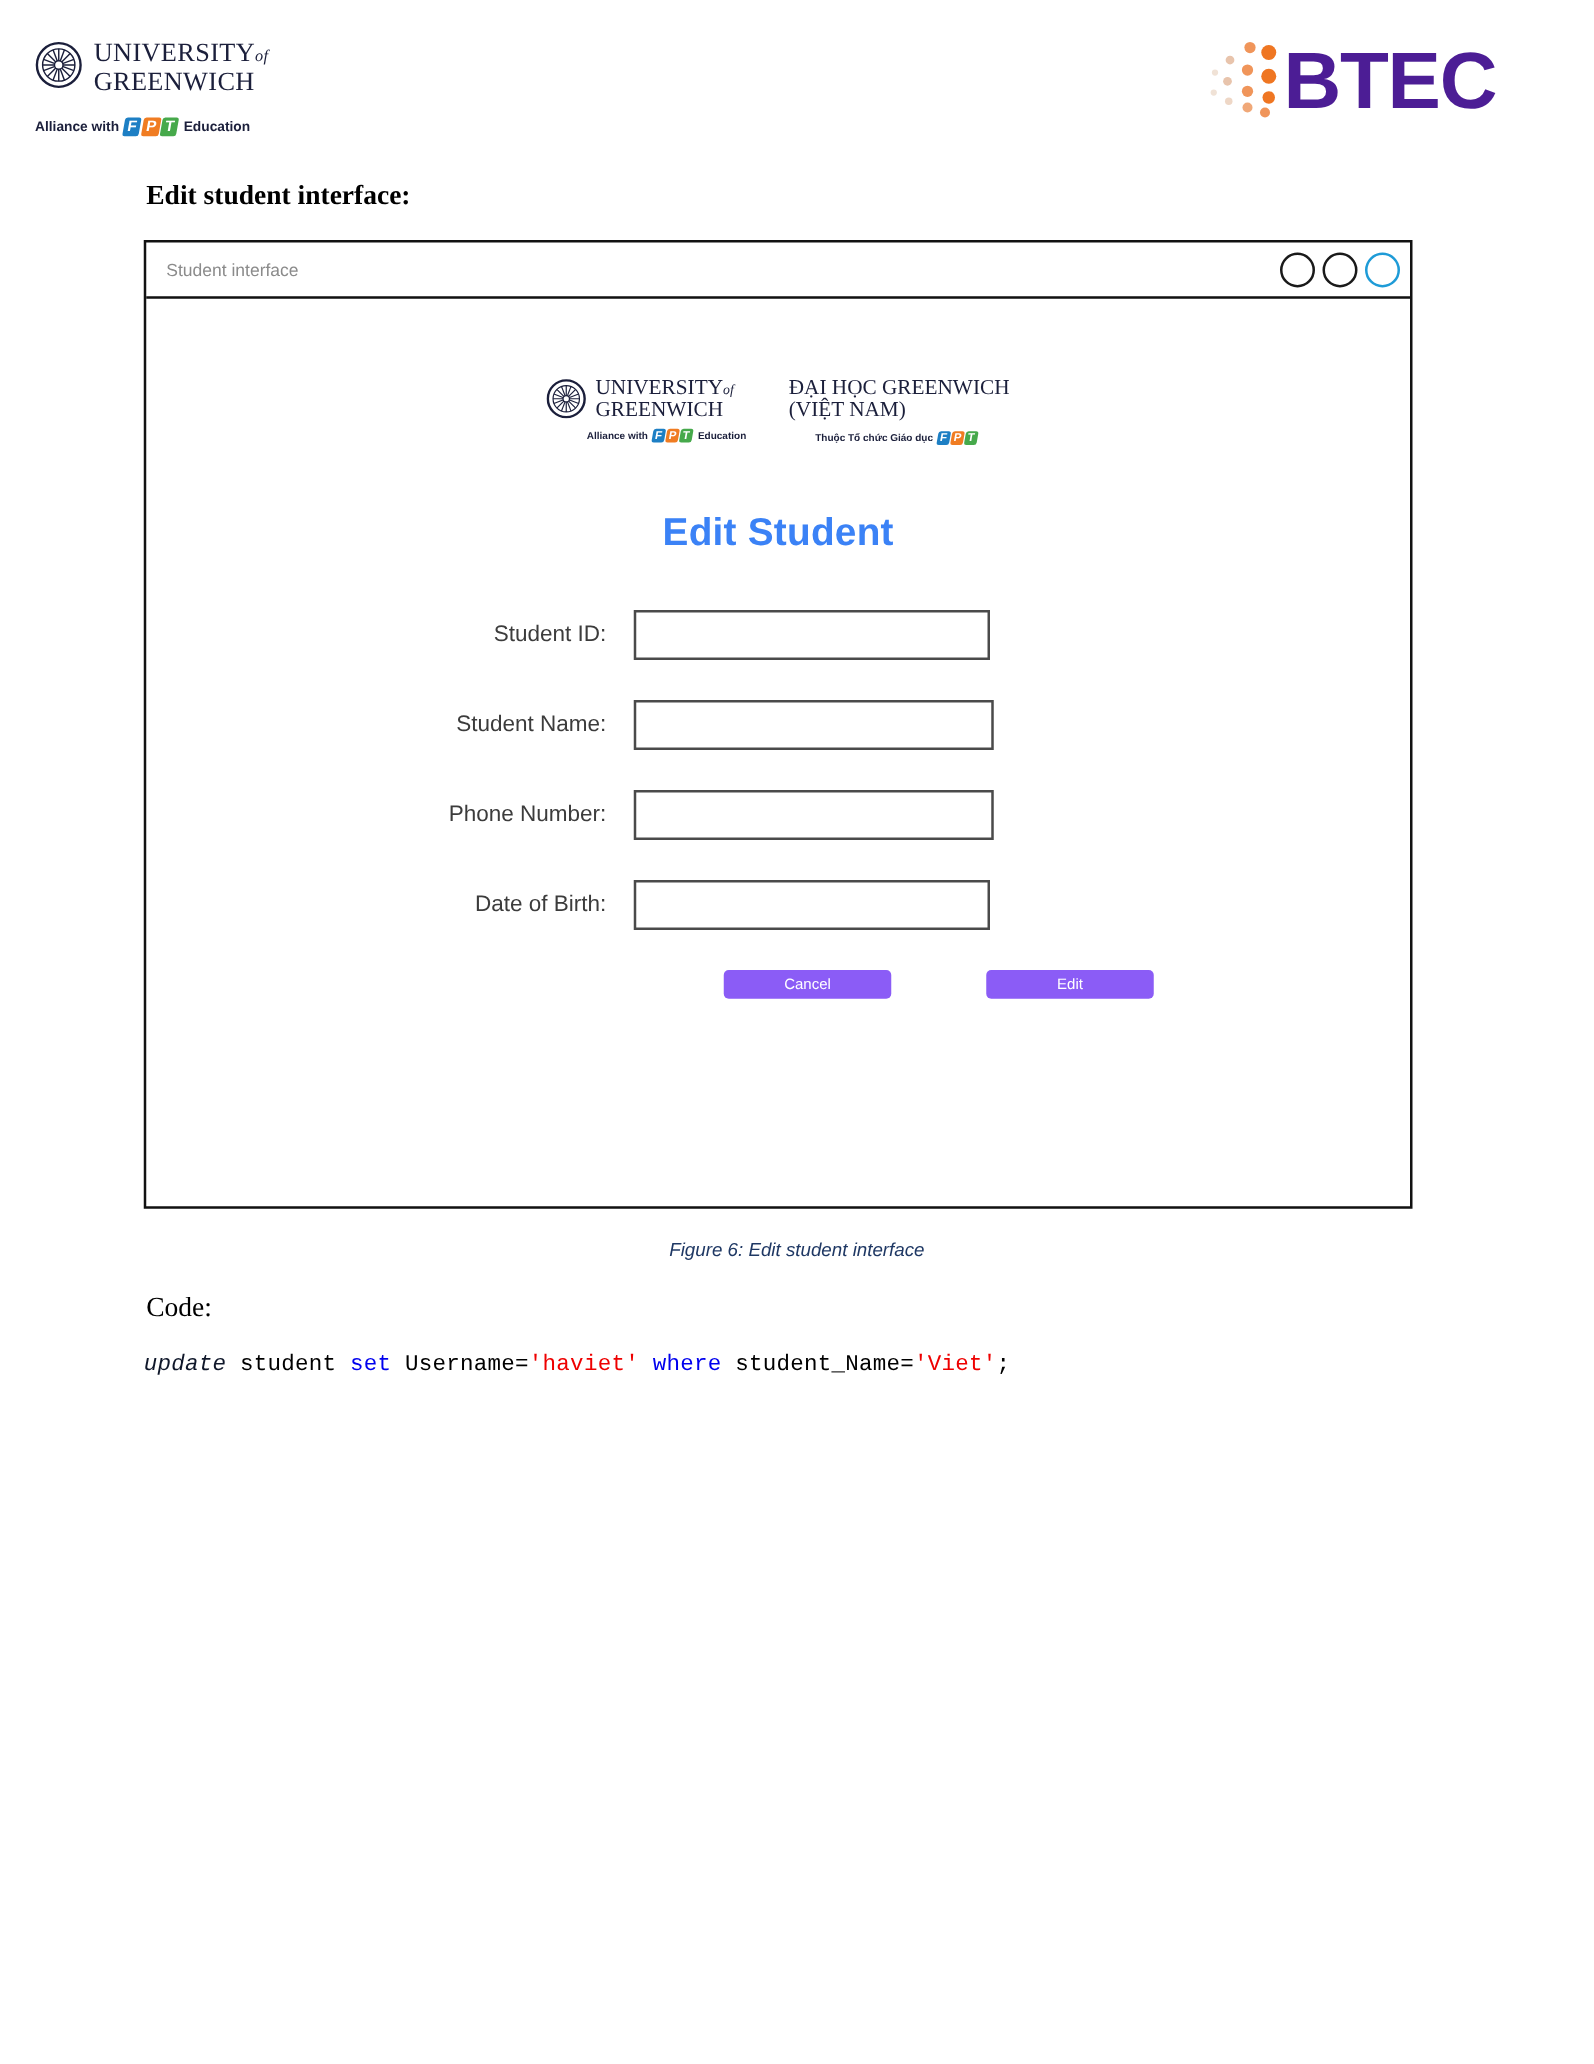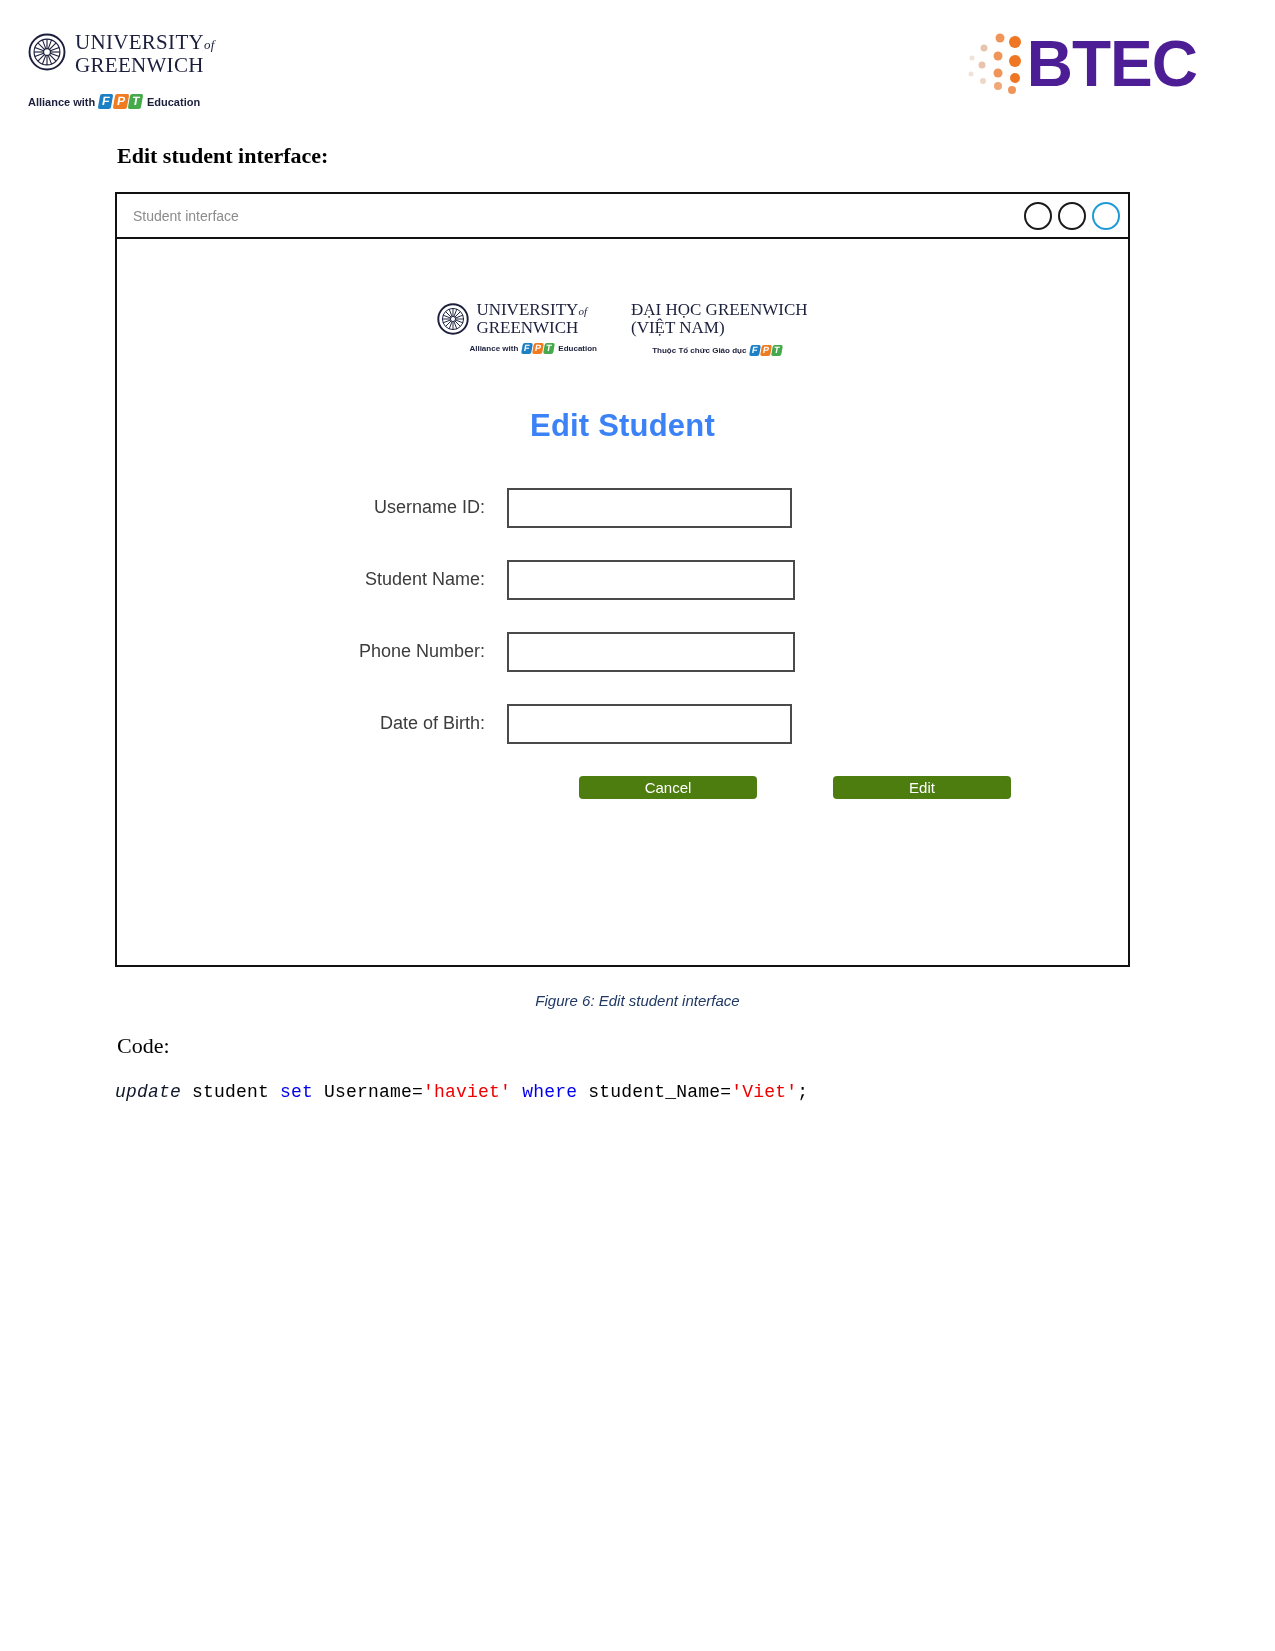--- a/index.html
+++ b/index.html
@@ -260,28 +260,28 @@
   .form-row.r4 .form-input { width: 288px; }
 
   
   .form-actions {
     display: flex;
     margin-top: 28px;
     padding-left: 352px;
     gap: 76px;
   }
   .btn {
-    width: 178px;
+    width: 134px;
     height: 23px;
     border: none;
     border-radius: 4px;
-    background: #4d7c0f;
+    background: #8b5cf6;
     color: #ffffff;
     font-family: "Liberation Sans", sans-serif;
-    font-size: 15px;
+    font-size: 12px;
     cursor: pointer;
     display: flex;
     align-items: center;
     justify-content: center;
   }
 
   
   .figure-caption {
     position: absolute;
     top: 992px;
@@ -440,21 +440,21 @@
           </span>
         </div>
       </div>
     </div>
 
     <div class="form-title">Edit Student</div>
 
     <div class="form">
 
       <div class="form-row r1">
-        <label class="form-label">Username ID:</label>
+        <label class="form-label">Student ID:</label>
         <input class="form-input" type="text" value="" style="">
       </div>
 
       <div class="form-row r2">
         <label class="form-label">Student Name:</label>
         <input class="form-input" type="text" value="" style="">
       </div>
 
       <div class="form-row r4">
         <label class="form-label">Phone Number:</label>

